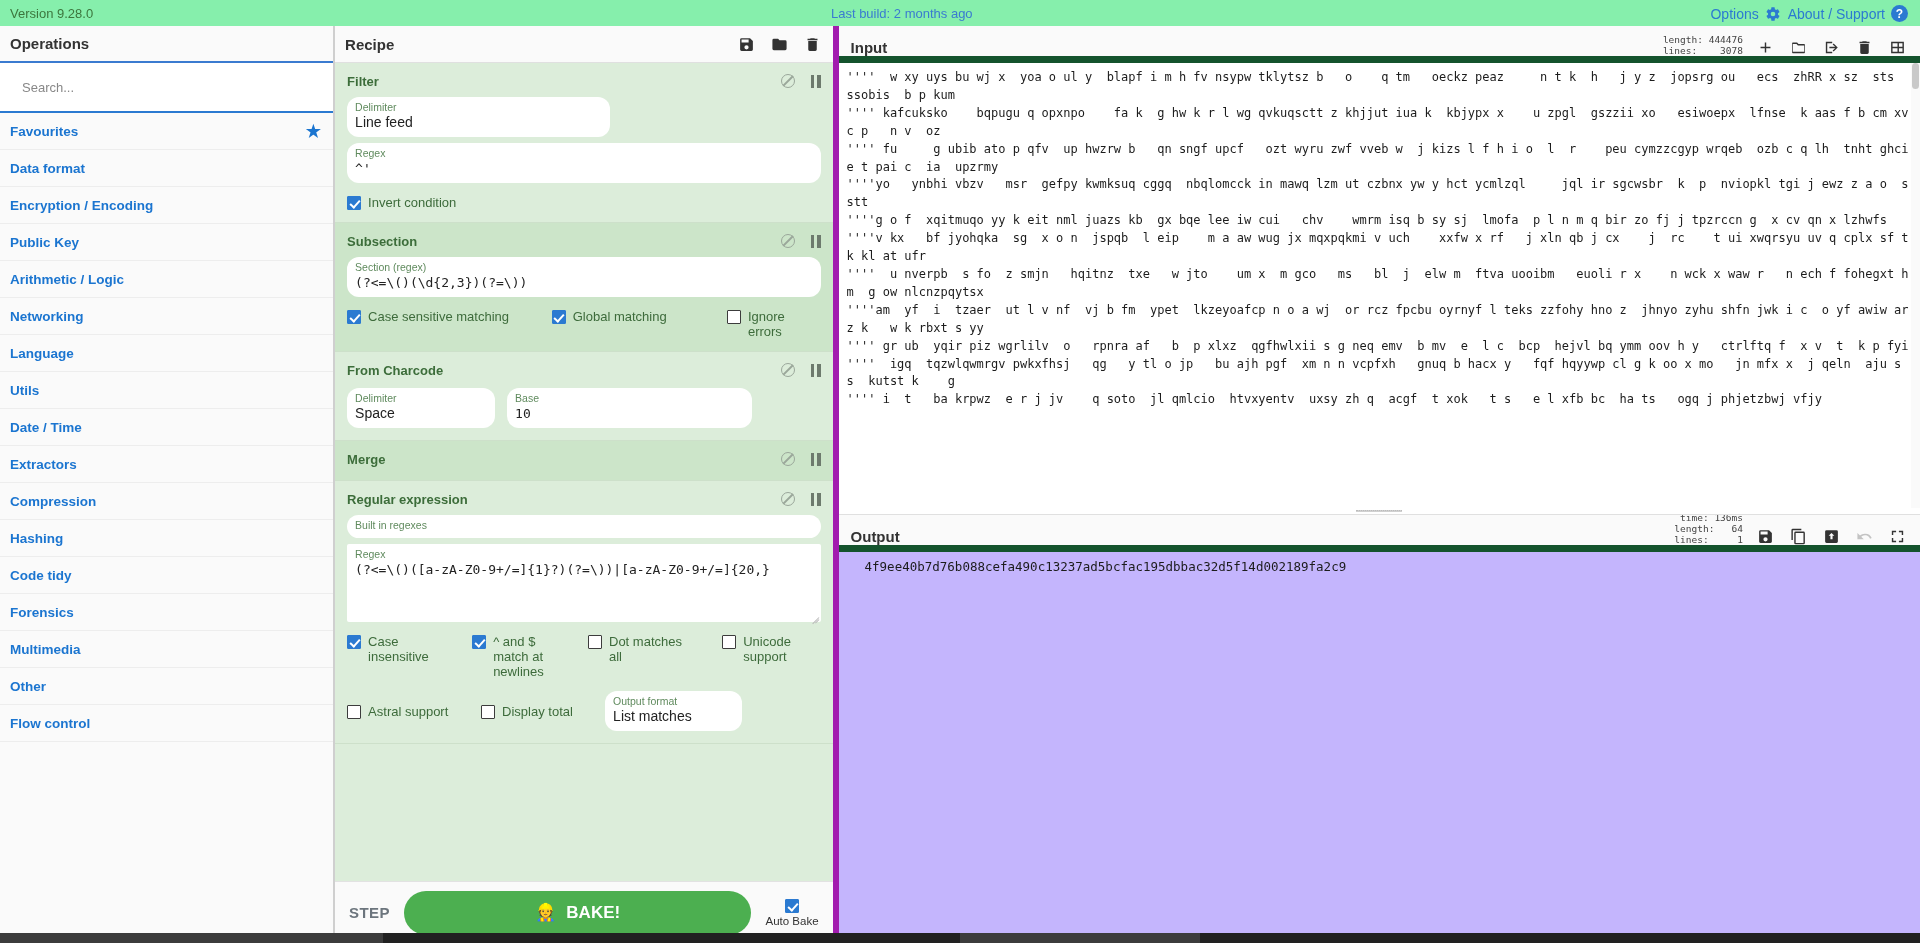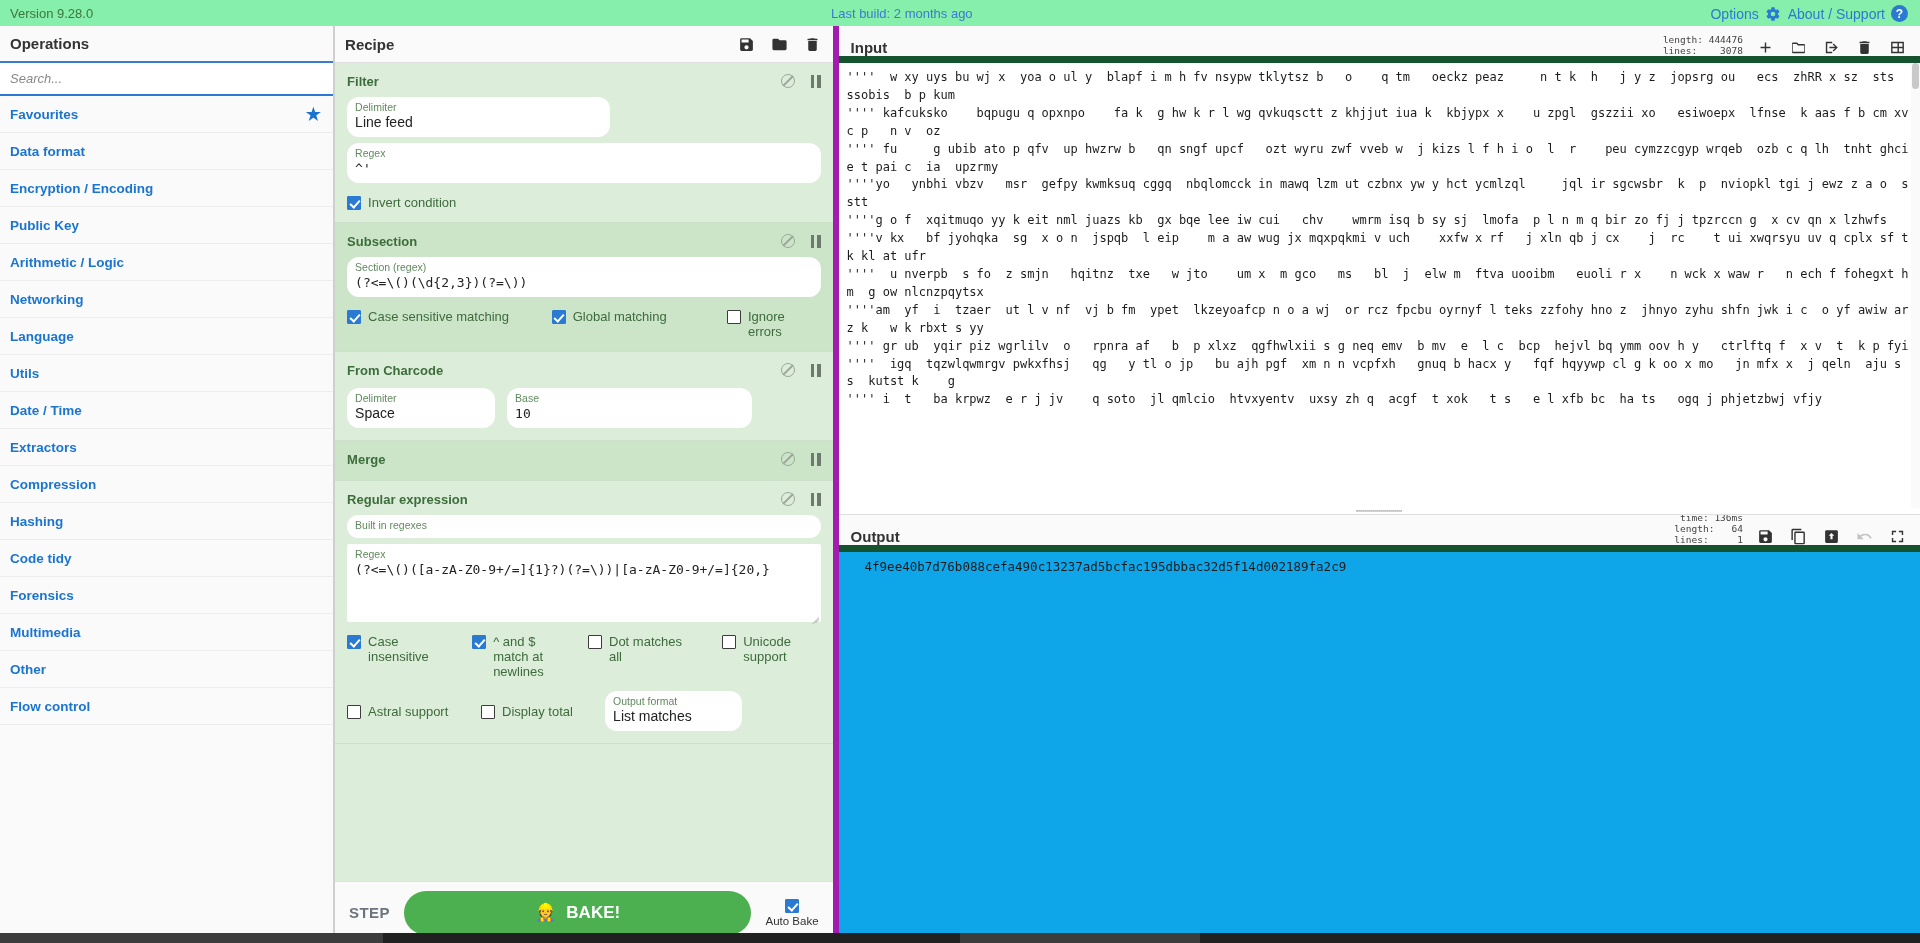--- a/index.html
+++ b/index.html
@@ -32,23 +32,23 @@
 
   
   .ops { width: 383px; height: 100%; background: #fafafa;
          border-right: 2px solid #cfcfcf; display: flex; flex-direction: column; }
   .ops-title {
     height: 37px; display: flex; align-items: center; padding-left: 10px;
     font-size: 15px; font-weight: bold; color: #333; background: #fafafa;
     border-bottom: 2px solid #3a7bd0;
   }
   .ops-search {
-    height: 33px; border: none; border-bottom: 2px solid #2b7ad1;
-    padding: 0 10px; font-size: 13px; color: #333; background: #fff;
-    font-family: "Liberation Sans", sans-serif; width: 100%; font-style: italic;
+    height: 50px; border: none; border-bottom: 2px solid #2b7ad1;
+    padding: 0 22px; font-size: 13px; color: #333; background: #fff;
+    font-family: "Liberation Sans", sans-serif; width: 100%;
   }
   .ops-search::placeholder { color: #888; }
   .ops-list { flex: 1 1 auto; overflow: hidden; }
   .ops-item {
     height: 37px; display: flex; align-items: center; justify-content: space-between;
     padding: 0 12px 0 10px; font-size: 13.5px; font-weight: bold; color: #1b75d0;
     border-bottom: 1px solid #ededed; background: #fafafa;
   }
   .star { color: #1b75d0; font-size: 17px; line-height: 1; }
 
@@ -167,21 +167,21 @@
     border-radius: 4px;
   }
   .grabber {
     position: absolute; bottom: 0; left: 0; width: 100%; height: 7px;
     display: flex; align-items: center; justify-content: center;
     background: #fff; border-bottom: 1px solid #e0e0e0;
   }
   .grabber span { width: 46px; height: 2px; background: #d0d0d0;
      border-top: 1px dotted #bbb; }
 
-  .output-area { flex: 1 1 auto; overflow: hidden; padding: 6px 8px 0 26px; background: #0ea5e9; }
+  .output-area { flex: 1 1 auto; overflow: hidden; padding: 6px 8px 0 26px; background: #c4b5fd; }
   .out-txt {
     font-family: "DejaVu Sans Mono", monospace; font-size: 12.5px; color: #1c1c1c;
     line-height: 17px; word-break: break-all;
   }
 
   
   .footer-strip {
     position: absolute; bottom: 0; left: 0; width: 1920px; height: 10px; background: #212121;
   }
   .footer-strip .seg { position: absolute; top: 0; height: 10px; background: #3c3c3c; }

